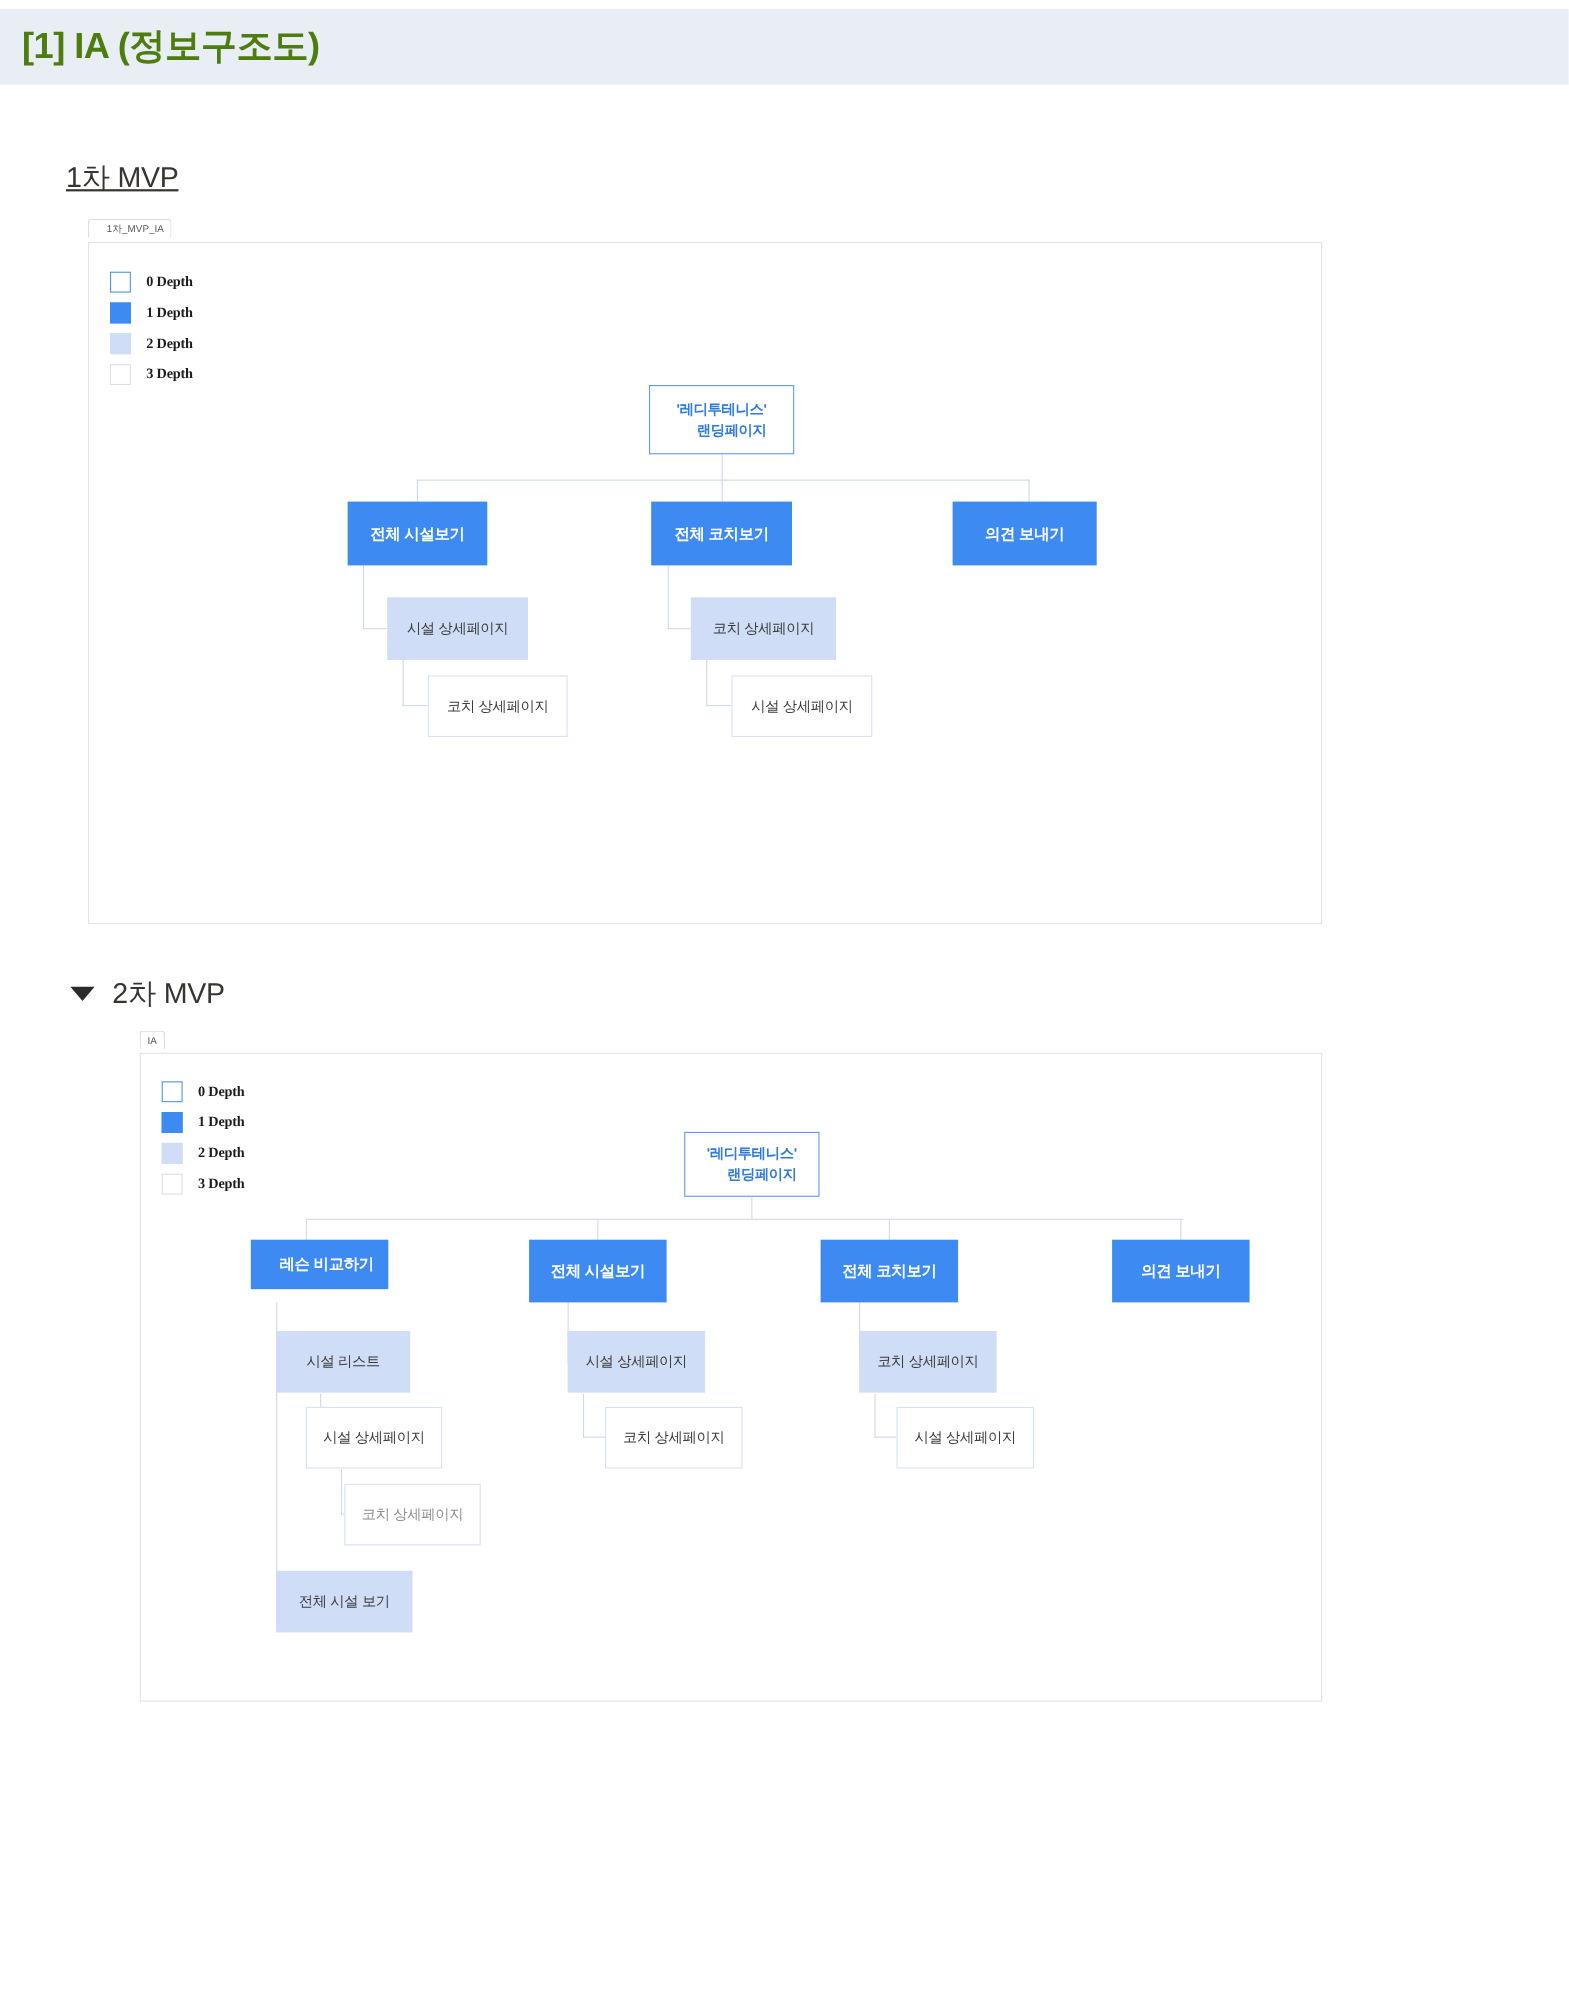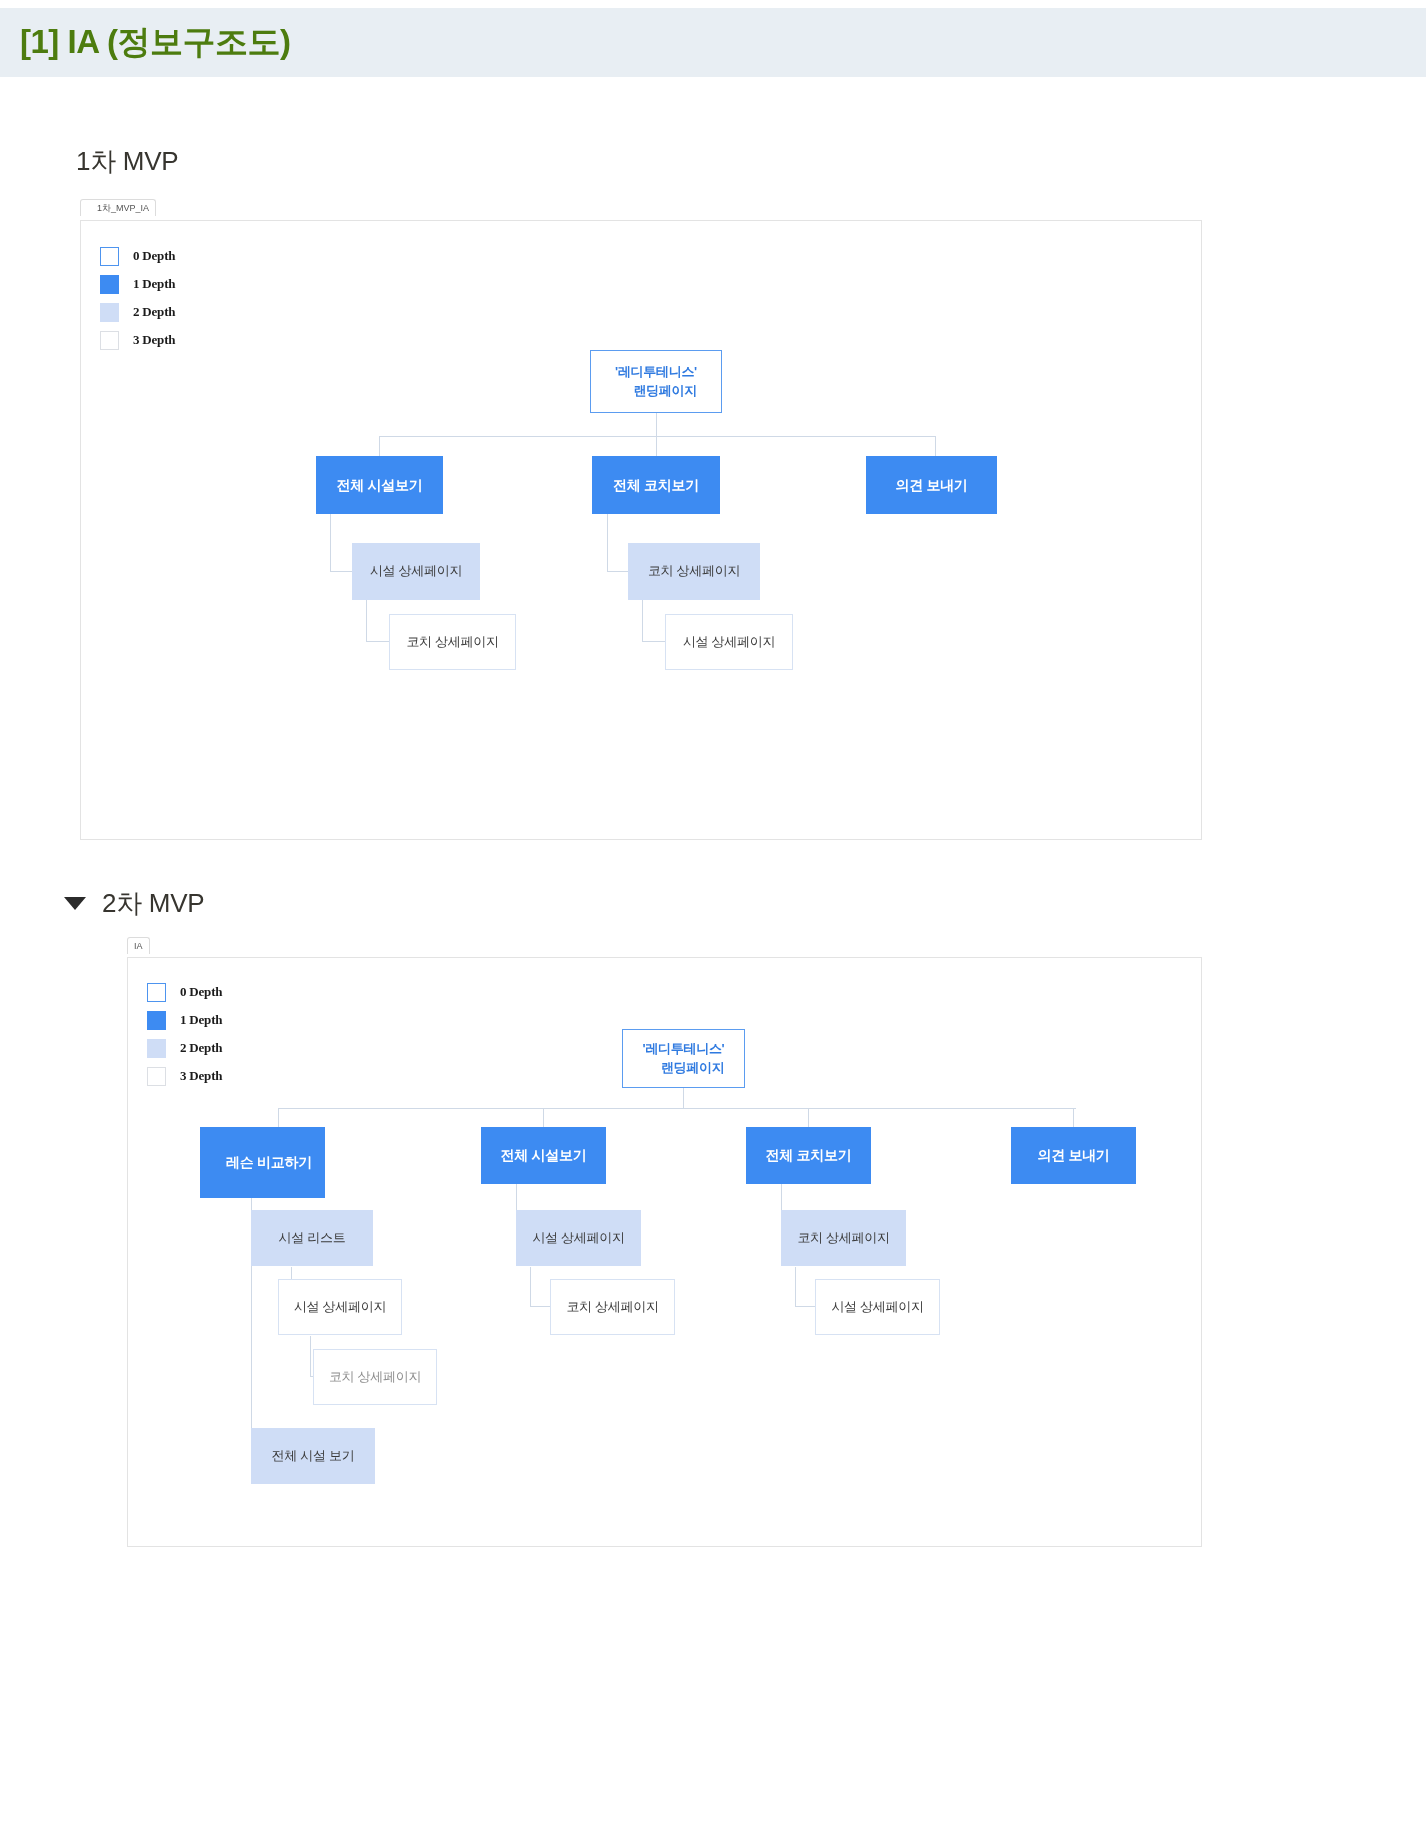--- a/index.html
+++ b/index.html
@@ -150,21 +150,21 @@
   .conn.h { height: 1px; }
   .conn.v { width: 1px; }
 </style>
 </head>
 <body>
 
 <div class="page-header">
   <h1>[1] IA (정보구조도)</h1>
 </div>
 
-<div class="section-title" style="left:76px; top:144px;">1차 MVP</div>
+<div class="section-title" style="left:60px; top:144px;text-decoration:underline;">1차 MVP</div>
 
 <div class="frame-tab" style="left:80px; top:199px;padding-left:16px;">1차_MVP_IA</div>
 
 <div class="frame-box" style="left:80px; top:220px; width:1122px; height:620px;"></div>
 
 <div class="legend" style="left:100px; top:242px;">
   <div class="legend-row">
     <span class="swatch sw-d0"></span>
     <span class="legend-label">0 Depth</span>
   </div>
@@ -268,21 +268,21 @@
 <div class="conn v" style="left:795px; top:1267px; height:40px;"></div>
 <div class="conn h" style="left:795px; top:1306px; width:21px;"></div>
 
 <div class="node d0" style="left:622px; top:1029px; width:123px; height:59px;">
   <div>
     <div>'레디투테니스'</div>
     <div>랜딩페이지</div>
   </div>
 </div>
 
-<div class="node d1" style="left:200px; top:1127px; width:125px; height:71px;padding-left:13px;">레슨 비교하기</div>
+<div class="node d1" style="left:228px; top:1127px; width:125px; height:45px;padding-left:13px;">레슨 비교하기</div>
 <div class="node d1" style="left:481px; top:1127px; width:125px; height:57px;">전체 시설보기</div>
 <div class="node d1" style="left:746px; top:1127px; width:125px; height:57px;">전체 코치보기</div>
 <div class="node d1" style="left:1011px; top:1127px; width:125px; height:57px;">의견 보내기</div>
 
 <div class="node d2" style="left:251px; top:1210px; width:122px; height:56px;">시설 리스트</div>
 <div class="node d3" style="left:278px; top:1279px; width:124px; height:56px;">시설 상세페이지</div>
 <div class="node d3 muted" style="left:313px; top:1349px; width:124px; height:56px;">코치 상세페이지</div>
 <div class="node d2" style="left:251px; top:1428px; width:124px; height:56px;">전체 시설 보기</div>
 
 <div class="node d2" style="left:516px; top:1210px; width:125px; height:56px;">시설 상세페이지</div>

